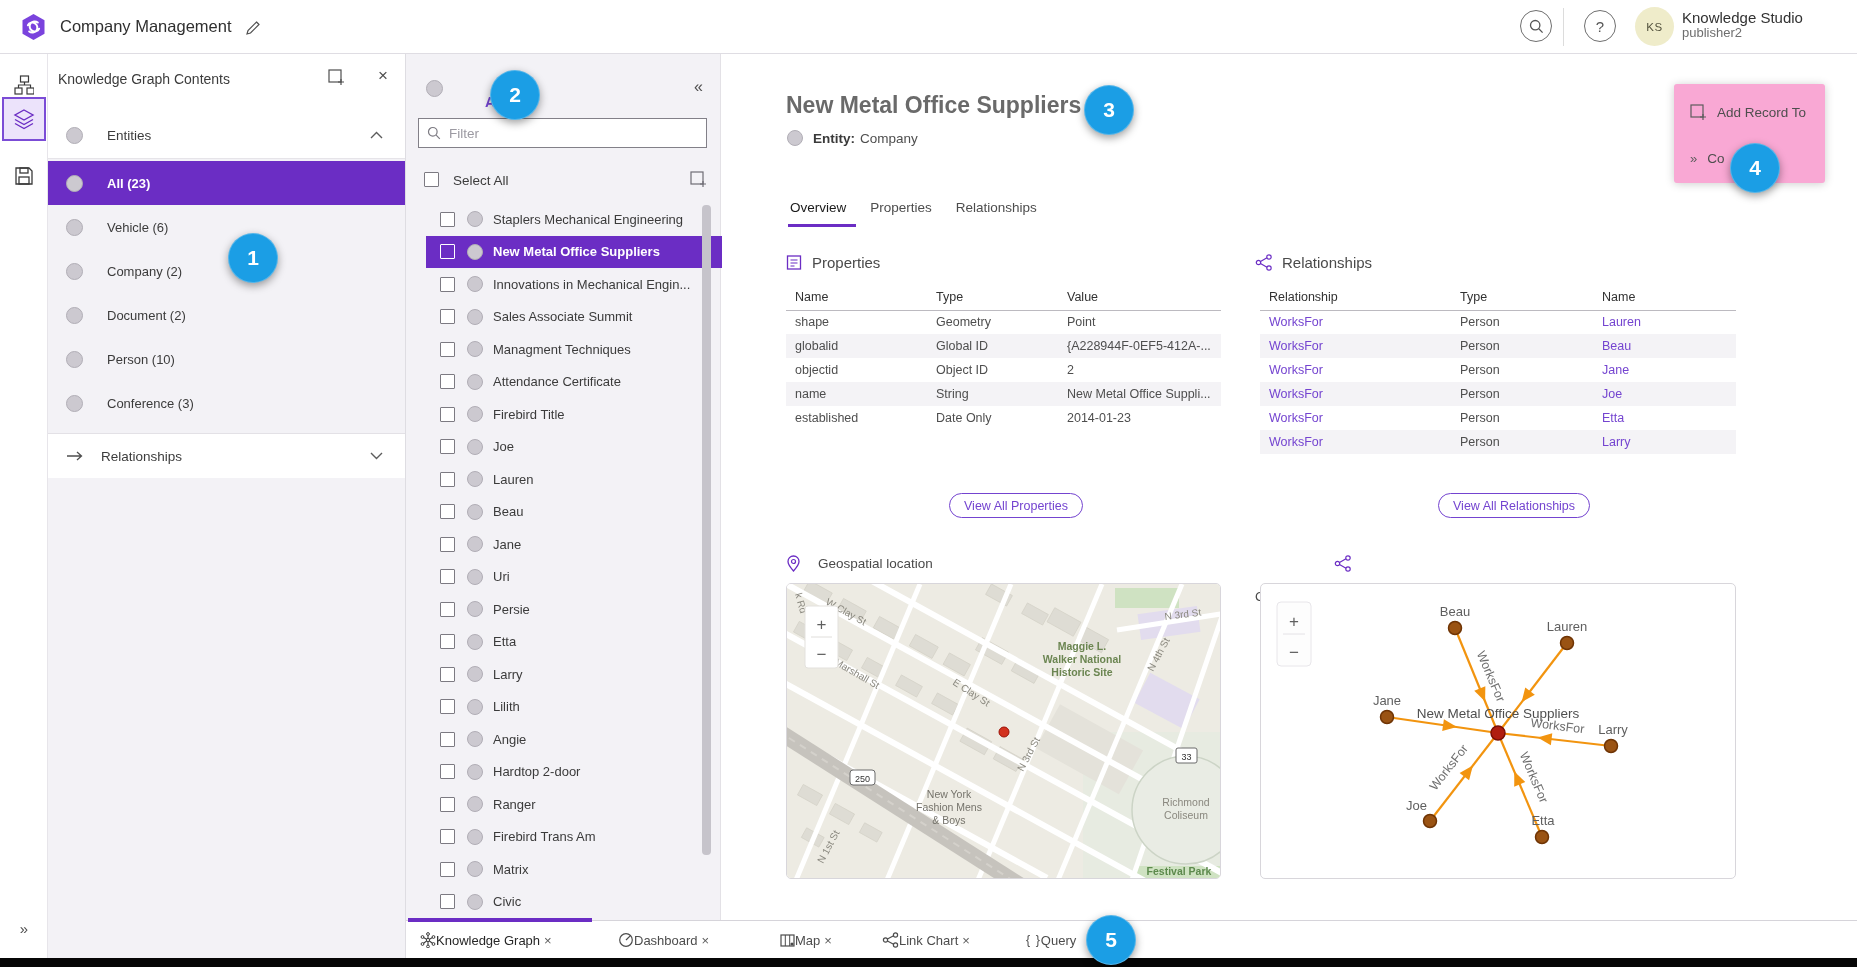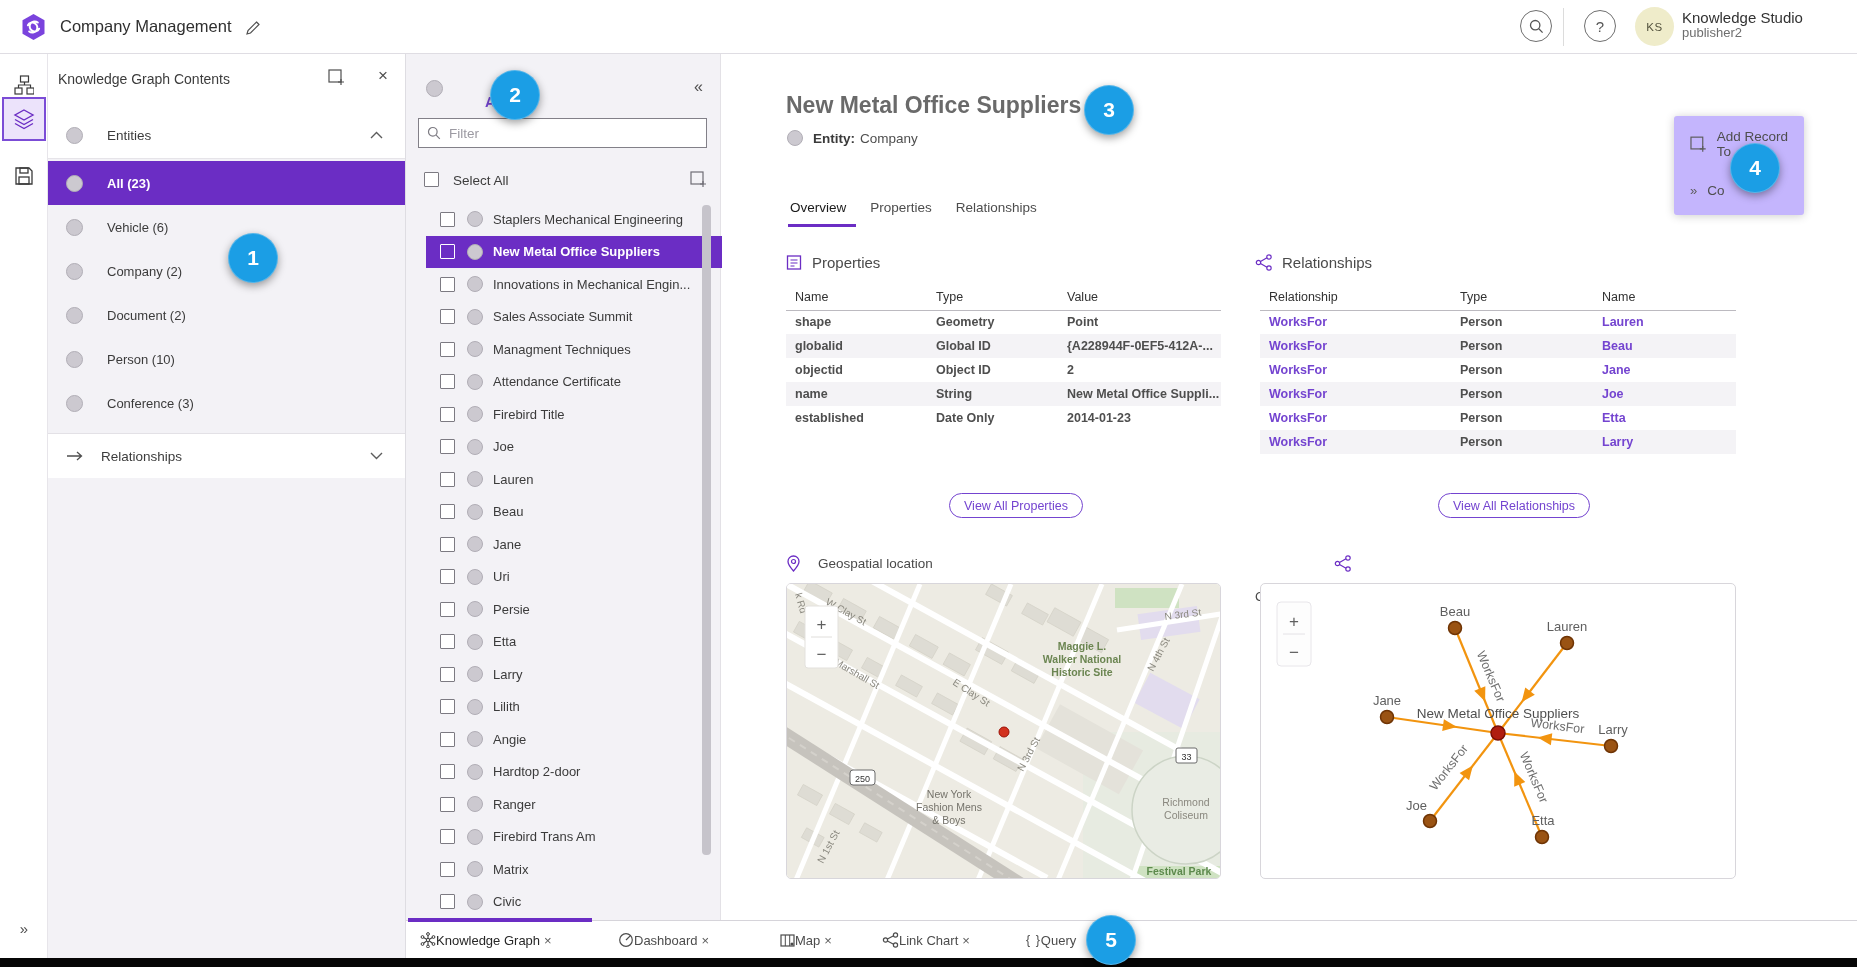--- a/index.html
+++ b/index.html
@@ -71,28 +71,28 @@
   .ent-line{position:absolute;left:66px;top:76px;display:flex;align-items:center;font-size:13.5px;color:#4e4e4e;}
   .ent-line .gcircle{width:16px;height:16px;margin-right:10px;}
   .ent-line b{color:#3a3a3a;margin-right:5px;}
   .rtabs{position:absolute;left:69px;top:146px;font-size:13.5px;color:#4d4d4d;display:flex;gap:24px;}
   .rtabs .rtab{cursor:pointer;padding-bottom:20px;}
   .rtabs .rtab.active{color:#1a1a1a;}
   .tab-underline{position:absolute;left:67px;top:170px;width:68px;height:3px;background:var(--purple);}
   .sec-head{position:absolute;top:200px;display:flex;align-items:center;gap:9px;font-size:15px;color:#4a4a4a;}
   .dtable{position:absolute;top:230px;border-collapse:collapse;font-size:12.5px;}
   .dtable th{text-align:left;font-weight:400;color:#323232;height:26px;padding:0 0 0 9px;border-bottom:1px solid #bcbac0;}
-  .dtable td{height:24px;padding:0 0 0 9px;color:#4e4e4e;white-space:nowrap;overflow:hidden;font-weight:bold;}
+  .dtable td{height:24px;padding:0 0 0 9px;color:#4e4e4e;white-space:nowrap;overflow:hidden;}
   .dtable tbody tr:nth-child(even){background:var(--altrow);}
   .rel-table td:nth-child(1),.rel-table td:nth-child(3){color:var(--link);cursor:pointer;}
   .pill-btn{position:absolute;top:439px;height:25px;border:1px solid var(--link);border-radius:13px;background:#fff;color:var(--link);font-size:12.5px;padding:0 14px;font-family:"Liberation Sans",sans-serif;cursor:pointer;}
   .mini-head{position:absolute;top:501px;display:flex;align-items:center;gap:17px;font-size:13.5px;color:#4a4a4a;}
   .card{position:absolute;top:529px;height:296px;border:1px solid #d8d6db;border-radius:5px;overflow:hidden;background:#fff;}
   
-  .ctxmenu{position:absolute;left:1674px;top:84px;width:130px;height:99px;background:#c4b5fd;border-radius:3px;box-shadow:0 1px 10px rgba(0,0,0,.20);z-index:30;margin-top:32px;}
+  .ctxmenu{position:absolute;left:1674px;top:84px;width:151px;height:99px;background:#f9a8d4;border-radius:3px;box-shadow:0 1px 10px rgba(0,0,0,.20);z-index:30;}
   .ctxmenu .item{position:absolute;left:0;width:100%;height:44px;display:flex;align-items:center;padding-left:16px;gap:10px;font-size:13.5px;color:#4e4e4e;cursor:pointer;}
   .ctx-chev{font-size:13px;color:#5c5c5c;}
   
   .tabbar{position:absolute;left:406px;top:920px;width:1451px;height:38px;background:#fff;border-top:1px solid #d6d4da;z-index:13;}
   .tab-indicator{position:absolute;left:408px;top:918px;width:184px;height:4px;background:var(--purple);z-index:14;}
   .btab{position:absolute;top:0;height:38px;display:flex;align-items:center;font-size:13px;color:#4c4c4c;cursor:pointer;}
   .btab .x{font-size:13px;color:#5c5c5c;margin-left:4px;cursor:pointer;}
   .btab.active{color:#262626;}
   .qbrace{font-size:12.5px;color:#4f4f4f;letter-spacing:1px;}
   .blackstrip{position:absolute;left:0;top:958px;width:1857px;height:9px;background:#060606;z-index:15;}

